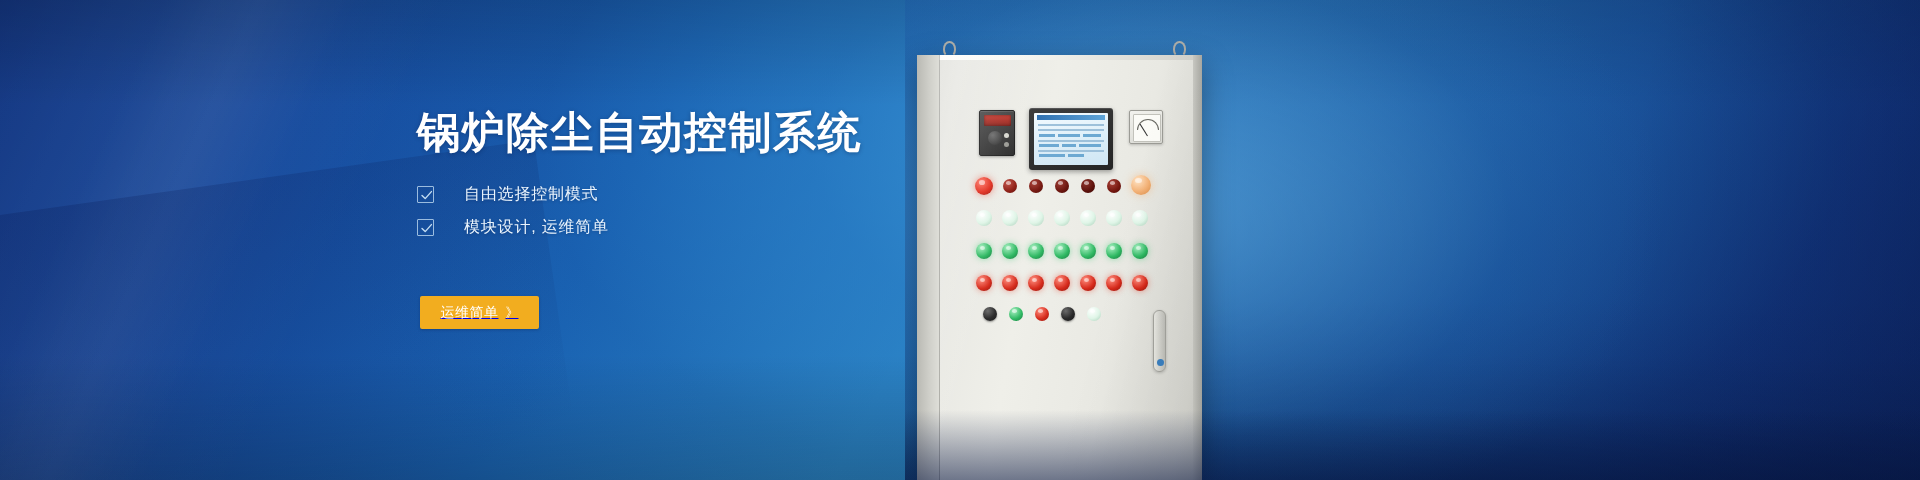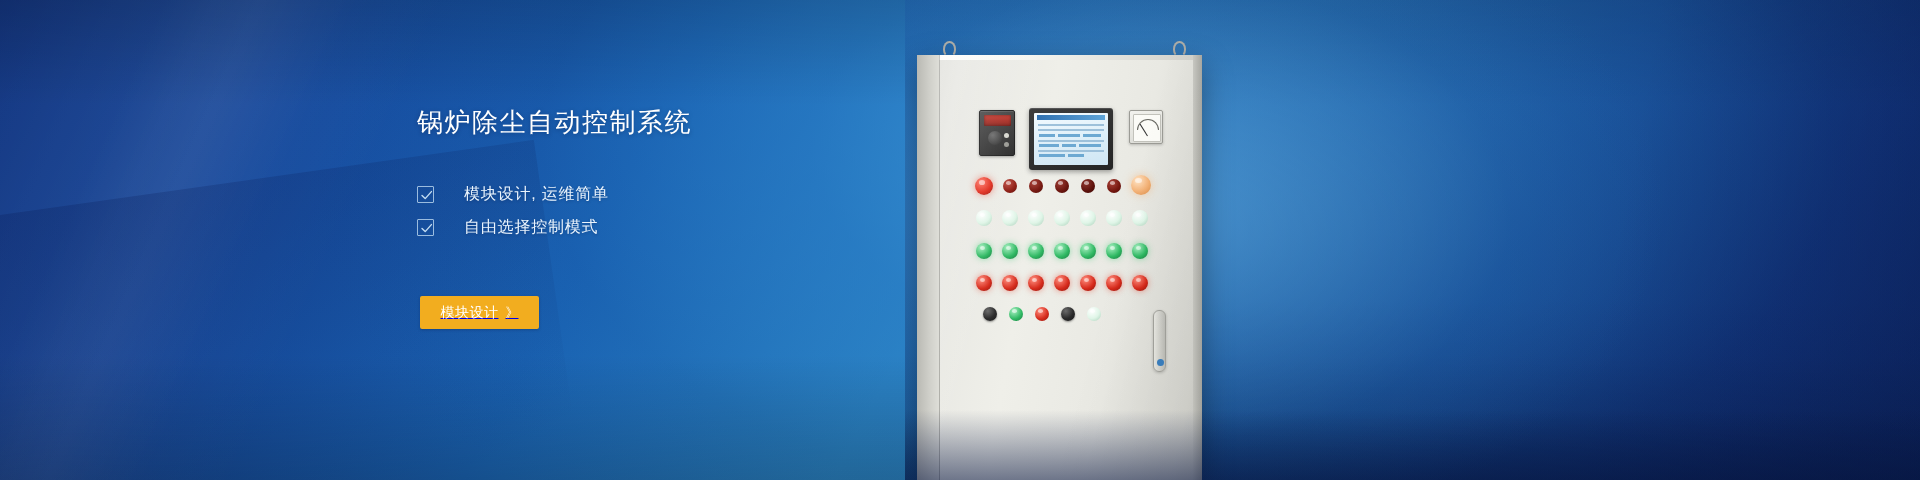--- a/index.html
+++ b/index.html
@@ -42,22 +42,22 @@
     background:linear-gradient(to bottom, rgba(6,22,70,0.0), rgba(6,22,70,0.45));
     }
 
   
   .content {
     position:absolute; left:0; top:0; width:900px; height:480px;
     z-index:6;
   }
   .headline {
     position:absolute; left:417px; top:107px;
-    font-size:26px; line-height:1.2; letter-spacing:1.5px;
-    color:#ffffff; font-weight:400;
+    font-size:43px; line-height:1.2; letter-spacing:1.5px;
+    color:#ffffff; font-weight:700;
     text-shadow:0 1px 4px rgba(0,20,60,0.35);
     white-space:nowrap;
   }
 
   .features { position:absolute; left:417px; top:178px; }
   .feature-row {
     display:flex; align-items:center;
     height:33px; margin-bottom:0px;
   }
   .feature-row + .feature-row { margin-top:0px; }
@@ -320,34 +320,34 @@
     <h1 class="headline">锅炉除尘自动控制系统</h1>
 
     <div class="features">
 
       <div class="feature-row">
         <span class="tick">
           <svg width="15" height="15" viewBox="0 0 15 15" aria-hidden="true">
             <path d="M3 7.4 L6.2 10.6 L12.4 3.6" fill="none" stroke="rgba(205,230,248,0.95)" stroke-width="1.4" stroke-linecap="round" stroke-linejoin="round"></path>
           </svg>
         </span>
-        <span class="feature-label">模块设计, 运维简单</span>
+        <span class="feature-label">自由选择控制模式</span>
       </div>
 
       <div class="feature-row">
         <span class="tick">
           <svg width="15" height="15" viewBox="0 0 15 15" aria-hidden="true">
             <path d="M3 7.4 L6.2 10.6 L12.4 3.6" fill="none" stroke="rgba(205,230,248,0.95)" stroke-width="1.4" stroke-linecap="round" stroke-linejoin="round"></path>
           </svg>
         </span>
-        <span class="feature-label">自由选择控制模式</span>
+        <span class="feature-label">模块设计, 运维简单</span>
       </div>
 
 
     </div>
 
     <a class="cta" href="#">
-      <span class="cta-label">模块设计</span>
+      <span class="cta-label">运维简单</span>
       <span class="cta-arrow">》</span>
     </a>
 
   </div>
 </div>
 
 </body></html>

